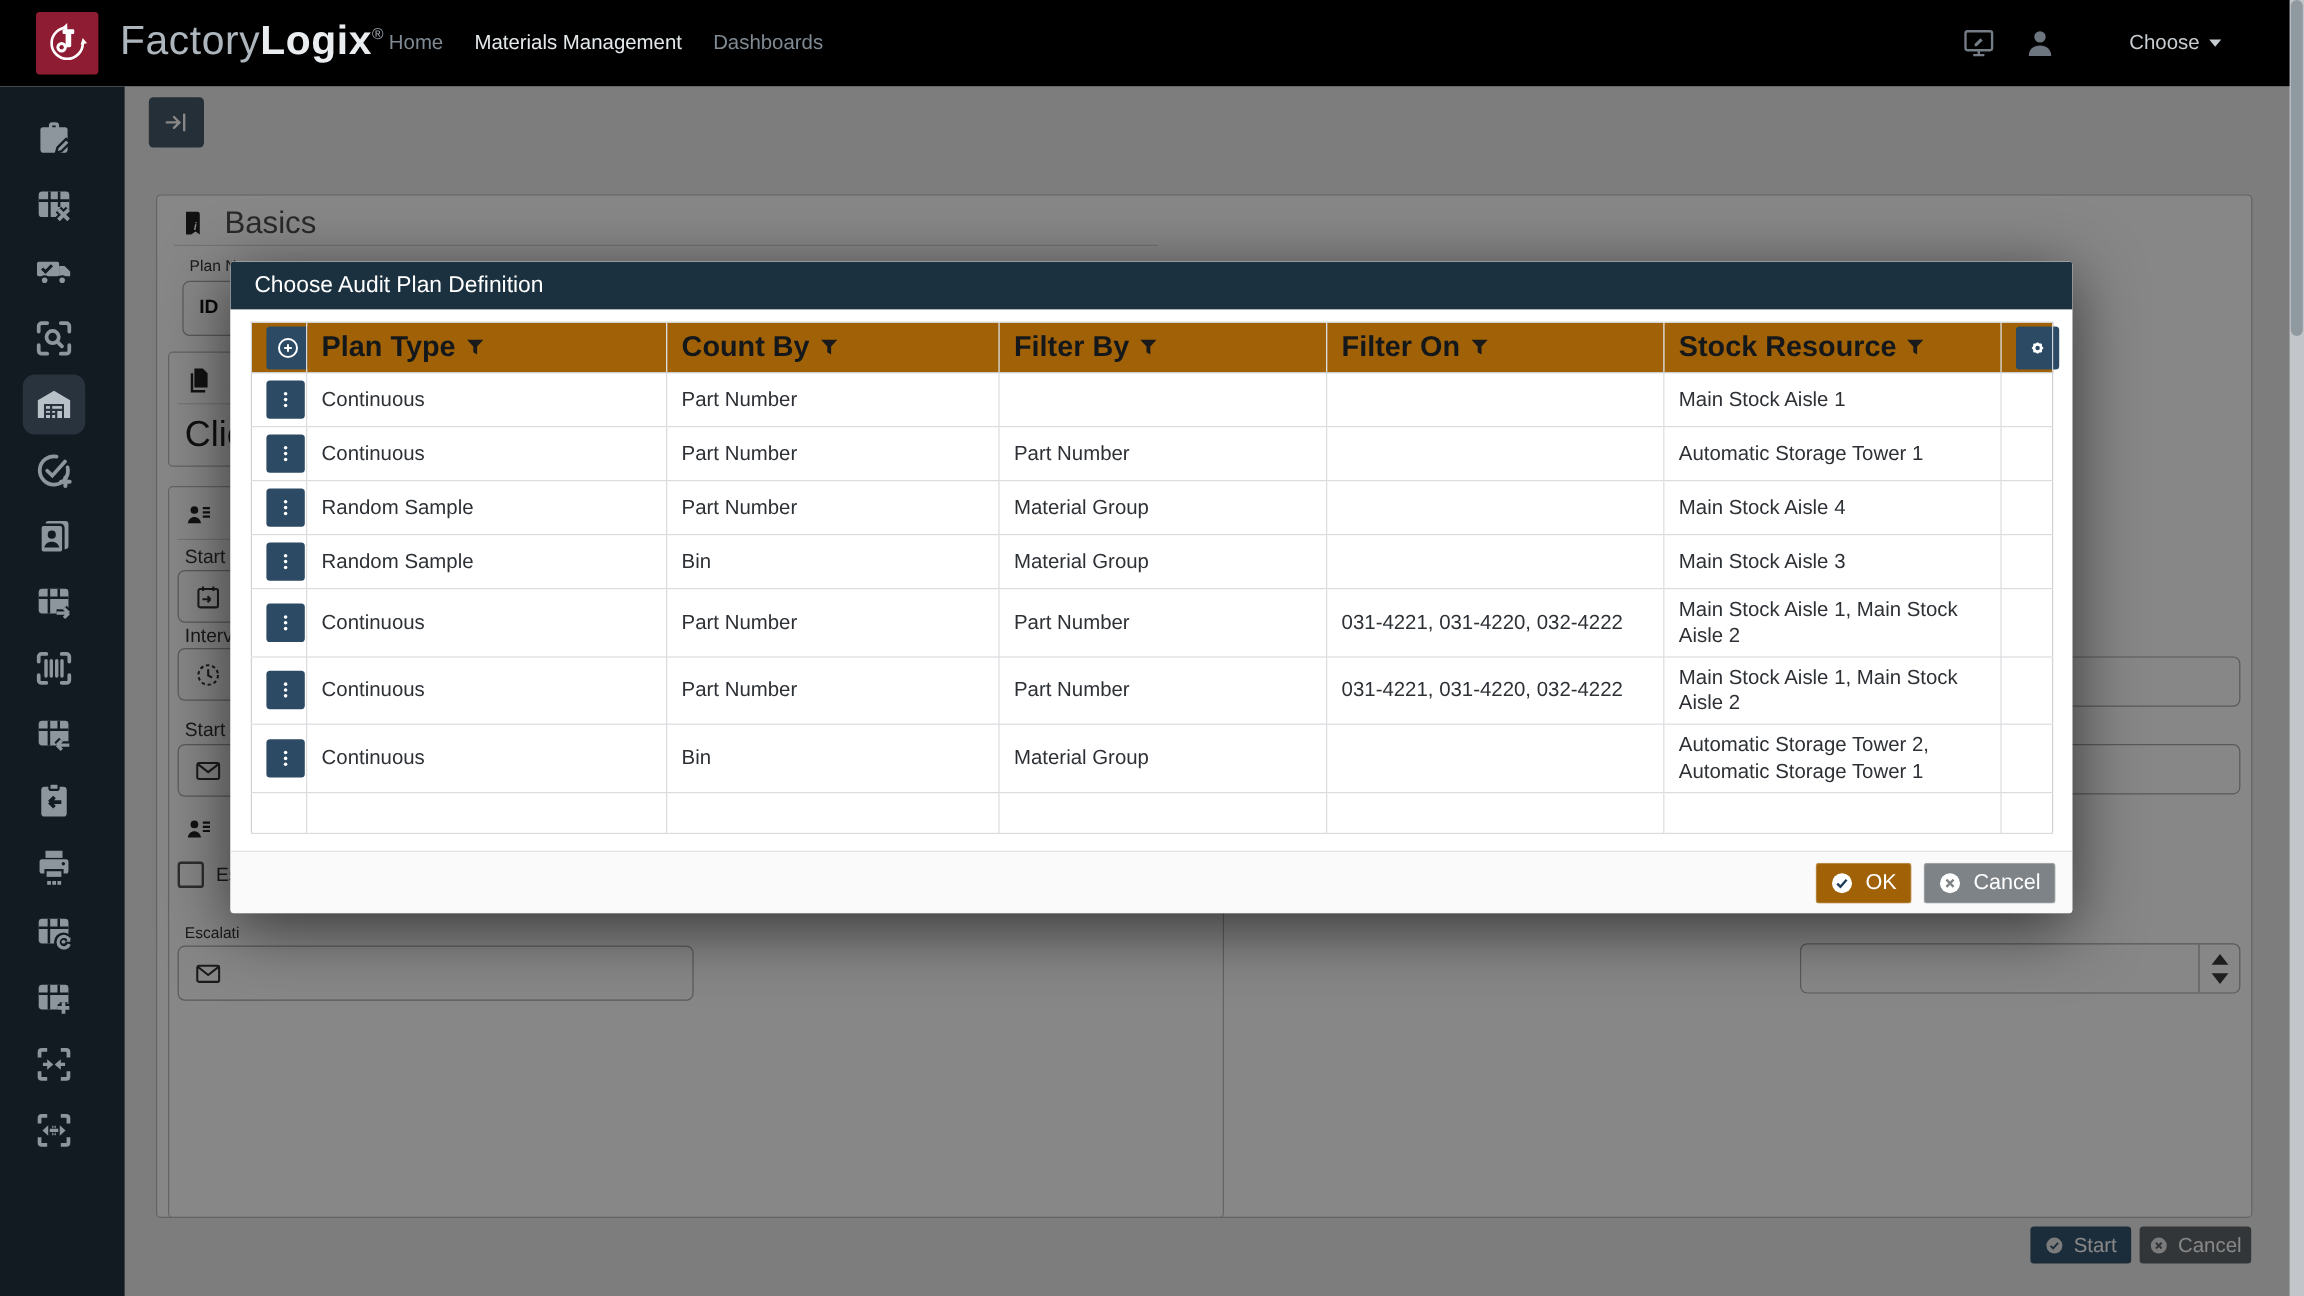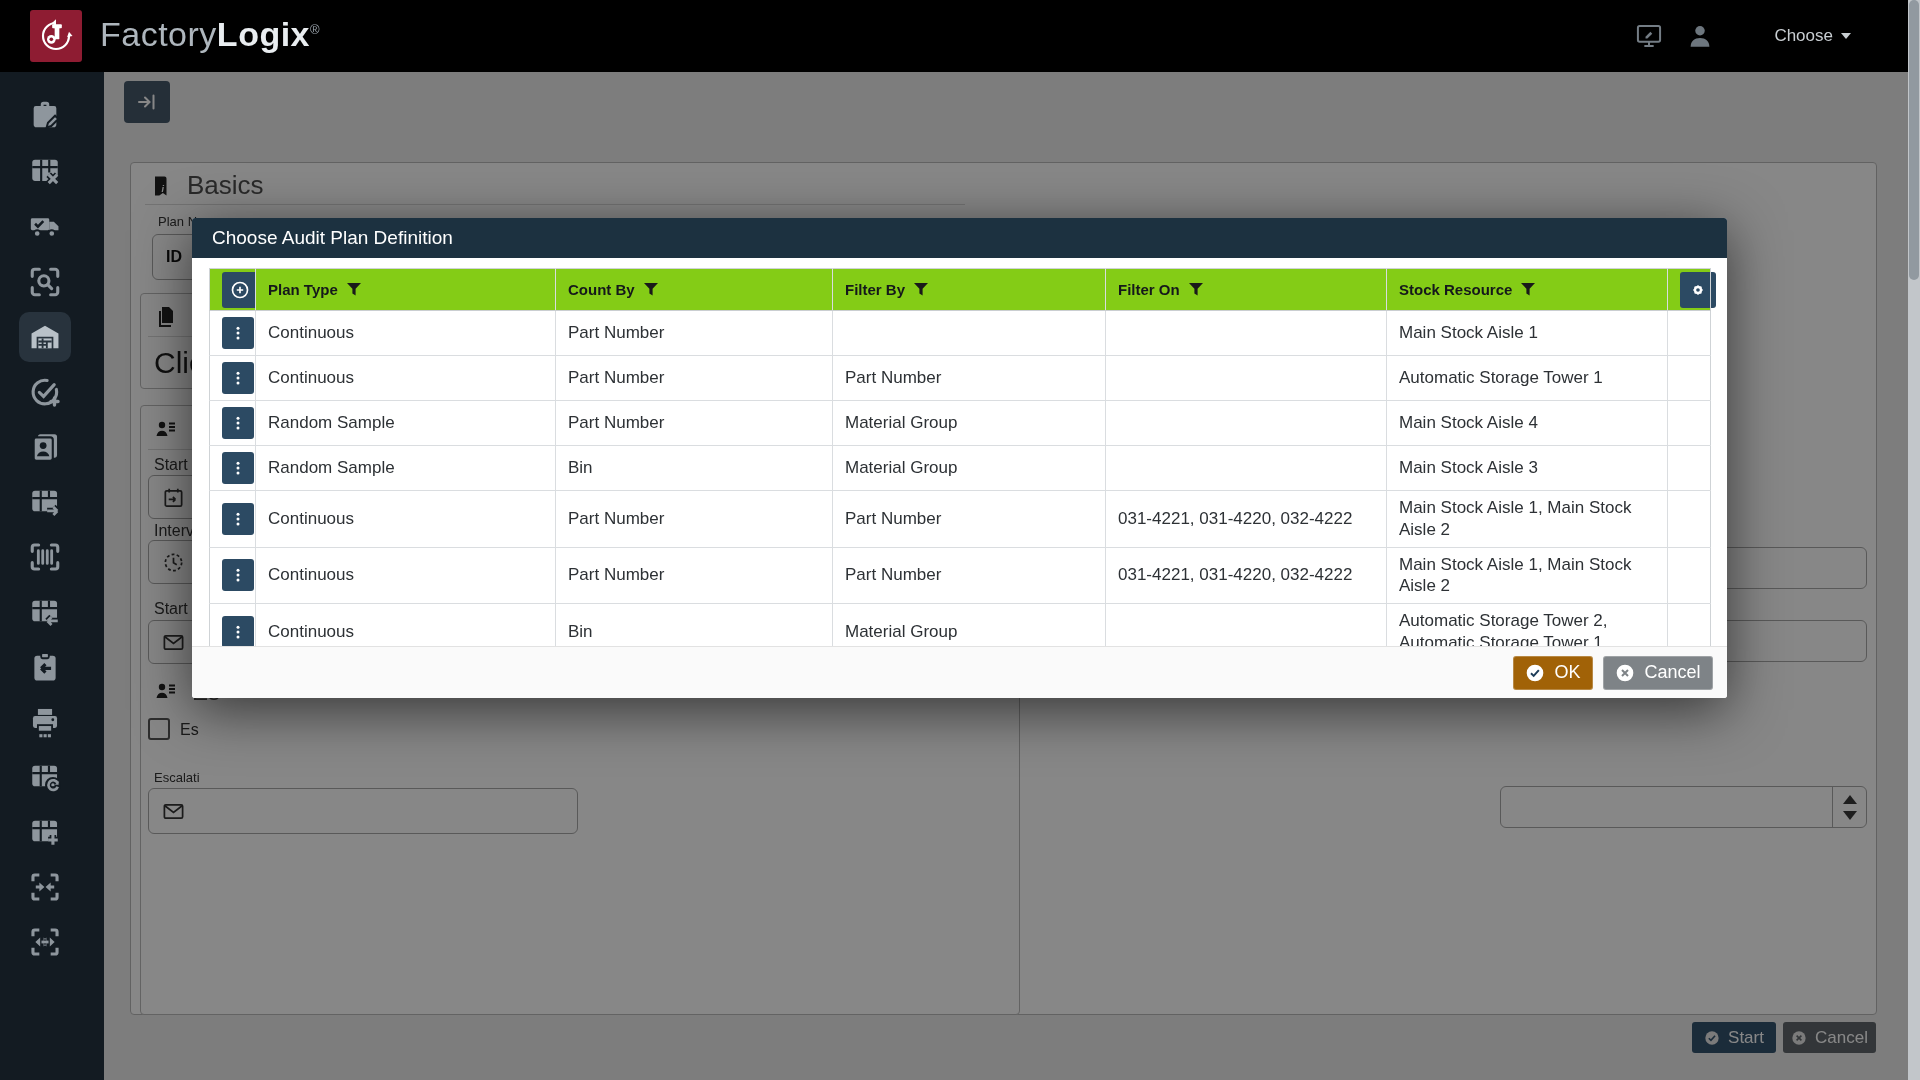--- a/index.html
+++ b/index.html
@@ -43,27 +43,27 @@
   .tri-dn { width:0; height:0; border-left:7px solid transparent; border-right:7px solid transparent; border-top:9px solid #3a3a3a; }
   .form-btn { position:absolute; height:31px; border-radius:3px; display:flex; align-items:center; justify-content:center; gap:8px; color:#fff; font-size:17px; }
   .form-btn svg { width:16px; height:16px; }
   .overlay { position:absolute; left:0; top:0; width:1816px; height:1008px; background:rgba(0,0,0,0.47); z-index:5; }
 
   
   .scrollbar { position:absolute; right:0; top:0; width:12px; height:1080px; background:#c2c6ca; z-index:30; }
   .scroll-thumb { position:absolute; left:1px; top:0; width:10px; height:280px; background:#9199a0; border-radius:5px; }
 
   
-  .modal { position:absolute; left:192px; top:218px; width:1535px; height:480px; background:#fff; border-radius:3px; box-shadow:0 12px 55px rgba(0,0,0,.6); z-index:40; overflow:hidden; }
+  .modal { position:absolute; left:192px; top:218px; width:1535px; height:543px; background:#fff; border-radius:3px; box-shadow:0 12px 55px rgba(0,0,0,.6); z-index:40; overflow:hidden; }
   .modal-header { height:40px; background:#1c3140; color:#fff; font-size:19px; display:flex; align-items:center; padding-left:20px; }
   .modal-body { position:absolute; left:0; top:40px; right:0; bottom:52px; background:#fff; padding:10px 17px 0 17px; }
   table.grid { border-collapse:collapse; table-layout:fixed; width:1501px; border:1px solid #cfd3d6; }
   table.grid col.c-badge { width:46px; } table.grid col.c1 { width:300px; } table.grid col.c2 { width:277px; }
   table.grid col.c3 { width:273px; } table.grid col.c4 { width:281px; } table.grid col.c5 { width:281px; } table.grid col.c-gear { width:43px; }
-  table.grid th { background:#84cc16; height:42px; border-right:1px solid #d9dcdf; border-bottom:1px solid #caced1; text-align:left; padding:0 0 0 12px; font-size:15px; color:#15181b; font-weight:700; }
+  table.grid th { background:#a16207; height:42px; border-right:1px solid #d9dcdf; border-bottom:1px solid #caced1; text-align:left; padding:0 0 0 12px; font-size:24px; color:#15181b; font-weight:700; }
   table.grid td { border-right:1px solid #dadde0; border-bottom:1px solid #dadde0; font-size:17px; color:#2d3135; padding:6px 12px; vertical-align:middle; line-height:1.28; background:#fff; }
   table.grid th:last-child, table.grid td:last-child { border-right:none; }
   tr.r-s td { height:42px; } tr.r-d td { height:55px; } tr.r-empty td { height:34px; }
   .th-flex { display:flex; align-items:center; gap:9px; }
   .badge { width:32px; height:32px; background:#2c4a63; border-radius:3px; display:flex; align-items:center; justify-content:center; cursor:pointer; }
   .badge.lg { width:36px; height:36px; }
   td.badge-cell, th.badge-cell { padding:0; text-align:center; }
   td.badge-cell .badge, th.badge-cell .badge { margin:0 auto; }
   .modal-footer { position:absolute; left:0; bottom:0; width:100%; height:52px; background:#fafafa; border-top:1px solid #e2e2e2; display:flex; align-items:center; justify-content:flex-end; gap:10px; padding-right:14px; }
   .m-btn { height:34px; border-radius:3px; display:flex; align-items:center; justify-content:center; gap:9px; color:#fff; font-size:18px; cursor:pointer; border:1px solid rgba(255,255,255,.25); }
@@ -83,20 +83,25 @@
         <path d="M12 1.9l-2.4 2.3L12 6.5z" fill="#fff"></path>
         <path d="M19.8 9.4l2.1 2.6-3.2.6z" fill="#fff"></path>
         <rect x="11.2" y="6.6" width="2.8" height="7.4" rx=".7" fill="#fff"></rect>
         <rect x="9.7" y="5" width="5.8" height="2.4" rx=".5" fill="#fff"></rect>
         <circle cx="9.2" cy="14" r="2.6" fill="#fff"></circle>
         <circle cx="9.2" cy="14" r="1.1" fill="#8e1c32"></circle>
       </svg>
     </div>
     <div class="brand">
       <span>Factory</span><b>Logix</b><sup>®</sup>
+    </div>
+    <div class="nav-links">
+      <span class="nav-link">Home</span>
+      <span class="nav-link active">Materials Management</span>
+      <span class="nav-link">Dashboards</span>
     </div>
     <div class="nav-right">
       <svg width="28" height="28" viewBox="0 0 24 24">
         <rect x="2.5" y="3.5" width="19" height="13.5" rx="1.5" fill="none" stroke="#747d85" stroke-width="1.7"></rect>
         <path d="M9 12.6l4.2-4.2 1.6 1.6-4.2 4.2H9z" fill="#747d85"></path>
         <path d="M12 17v3M8 20.5h8" stroke="#747d85" stroke-width="1.7" fill="none"></path>
       </svg>
       <svg width="30" height="30" viewBox="0 0 24 24">
         <circle cx="12" cy="7.8" r="3.8" fill="#6d767e"></circle>
         <path d="M4.5 20.5c0-4.3 3.2-7 7.5-7s7.5 2.7 7.5 7z" fill="#6d767e"></path>

